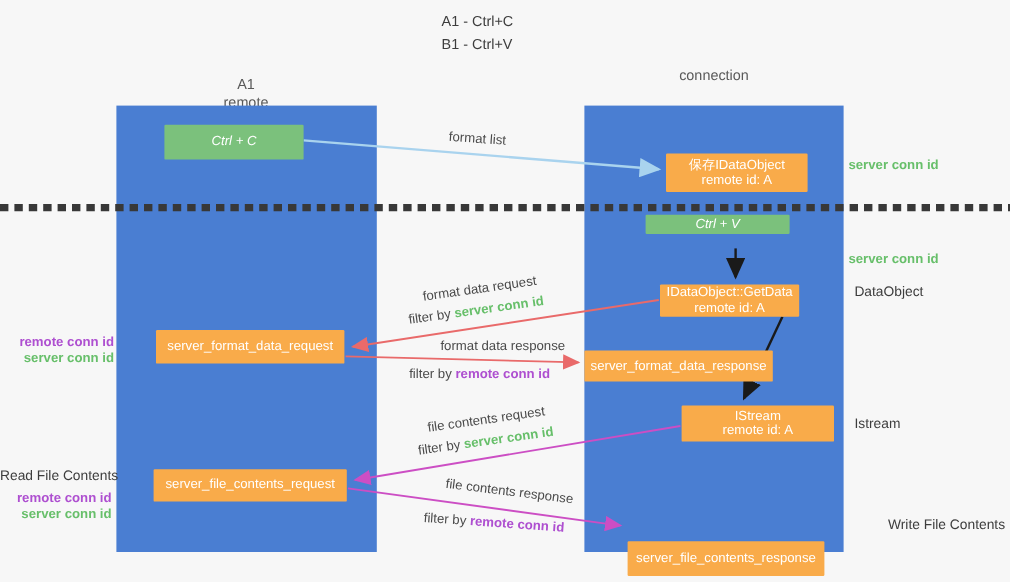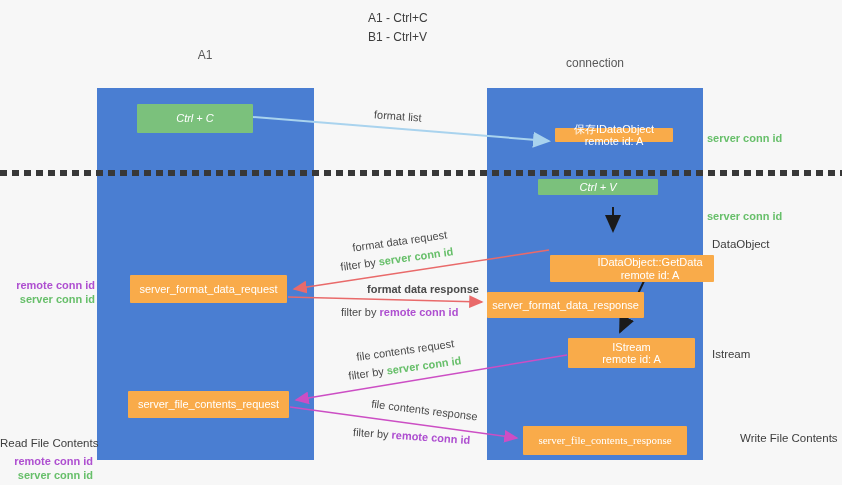--- a/index.html
+++ b/index.html
@@ -54,22 +54,23 @@
   }
   .left-stack div{margin-bottom:1px;}
 </style>
 </head>
 <body>
 
 <div id="canvas">
 
   <div class="title"><span>A1 - Ctrl+C</span><br><span>B1 - Ctrl+V</span></div>
 
-  <div class="col-header" style="left:145px;top:48px;">
+  <div class="col-header" style="left:145px;top:63px;">
     <div>A1</div>
+    <div>remote</div>
   </div>
   <div class="col-header" style="left:535px;top:56px;">
     <div>connection</div>
   </div>
 
   <div class="column" style="left:97px;width:217px;"></div>
   <div class="column" style="left:487px;width:216px;"></div>
 
   <svg class="svg-layer" width="842" height="485" viewBox="0 0 842 485">
     <defs>
@@ -95,30 +96,30 @@
     <line x1="288" y1="297" x2="482" y2="302" stroke="#e96a6a" stroke-width="1.6" marker-end="url(#m-red)"></line>
     <line x1="652" y1="264" x2="620" y2="332" stroke="#1a1a1a" stroke-width="2" marker-end="url(#m-black)"></line>
     <line x1="567" y1="355" x2="296" y2="400" stroke="#cc4ec4" stroke-width="1.6" marker-end="url(#m-magenta)"></line>
     <line x1="290" y1="407" x2="517" y2="438" stroke="#cc4ec4" stroke-width="1.6" marker-end="url(#m-magenta)"></line>
   </svg>
 
   <div class="node node-green" style="left:137px;top:104px;width:116px;height:29px;">
     <span>Ctrl + C</span>
   </div>
 
-  <div class="node node-orange" style="left:555px;top:128px;width:118px;height:14px;">
+  <div class="node node-orange" style="left:555px;top:128px;width:118px;height:32px;">
     <span>保存IDataObject</span>
     <span>remote id: A</span>
   </div>
 
   <div class="node node-green" style="left:538px;top:179px;width:120px;height:16px;">
     <span>Ctrl + V</span>
   </div>
 
-  <div class="node node-orange" style="left:550px;top:255px;width:128px;height:27px;padding-left:36px;">
+  <div class="node node-orange" style="left:550px;top:237px;width:116px;height:27px;">
     <span>IDataObject::GetData</span>
     <span>remote id: A</span>
   </div>
 
   <div class="node node-orange" style="left:487px;top:292px;width:157px;height:26px;">
     <span>server_format_data_response</span>
   </div>
 
   <div class="node node-orange" style="left:130px;top:275px;width:157px;height:28px;">
     <span>server_format_data_request</span>
@@ -126,47 +127,47 @@
 
   <div class="node node-orange" style="left:568px;top:338px;width:127px;height:30px;">
     <span>IStream</span>
     <span>remote id: A</span>
   </div>
 
   <div class="node node-orange" style="left:128px;top:391px;width:161px;height:27px;">
     <span>server_file_contents_request</span>
   </div>
 
-  <div class="node node-orange" style="left:523px;top:426px;width:164px;height:29px;font-family:Liberation Serif, serif;">
+  <div class="node node-orange" style="left:523px;top:451px;width:164px;height:29px;">
     <span>server_file_contents_response</span>
   </div>
 
   <div class="arrow-label" style="left:374px;top:110px;transform:rotate(4deg);">format list</div>
 
   <div class="arrow-label" style="left:352px;top:235px;transform:rotate(-8deg);">format data request</div>
   <div class="arrow-label" style="left:340px;top:253px;transform:rotate(-8deg);"><span>filter by </span><span class="green-b">server conn id</span></div>
 
-  <div class="arrow-label" style="left:367px;top:283px;font-weight:bold;">format data response</div>
+  <div class="arrow-label" style="left:367px;top:283px;">format data response</div>
   <div class="arrow-label" style="left:341px;top:306px;"><span>filter by </span><span class="purple-b">remote conn id</span></div>
 
   <div class="arrow-label" style="left:356px;top:344px;transform:rotate(-8deg);">file contents request</div>
   <div class="arrow-label" style="left:348px;top:362px;transform:rotate(-8deg);"><span>filter by </span><span class="green-b">server conn id</span></div>
 
   <div class="arrow-label" style="left:371px;top:404px;transform:rotate(7deg);">file contents response</div>
   <div class="arrow-label" style="left:353px;top:430px;transform:rotate(4deg);"><span>filter by </span><span class="purple-b">remote conn id</span></div>
 
   <div class="lbl green-b" style="left:707px;top:132px;">server conn id</div>
   <div class="lbl green-b" style="left:707px;top:210px;">server conn id</div>
   <div class="lbl lbl-dark" style="left:712px;top:238px;">DataObject</div>
   <div class="lbl lbl-dark" style="left:712px;top:348px;">Istream</div>
   <div class="lbl lbl-dark" style="left:740px;top:432px;">Write File Contents</div>
 
   <div class="left-stack" style="top:279px;width:95px;">
     <div class="purple-b">remote conn id</div>
     <div class="green-b">server conn id</div>
   </div>
   <div class="left-stack" style="top:391px;width:93px;">
-    <div class="lbl-dark" style="font-size:11.5px;margin-bottom:5px;margin-top:46px;">Read File Contents</div>
+    <div class="lbl-dark" style="font-size:11.5px;margin-bottom:5px;">Read File Contents</div>
     <div class="purple-b">remote conn id</div>
     <div class="green-b">server conn id</div>
   </div>
 
 </div>
 
 </body></html>

